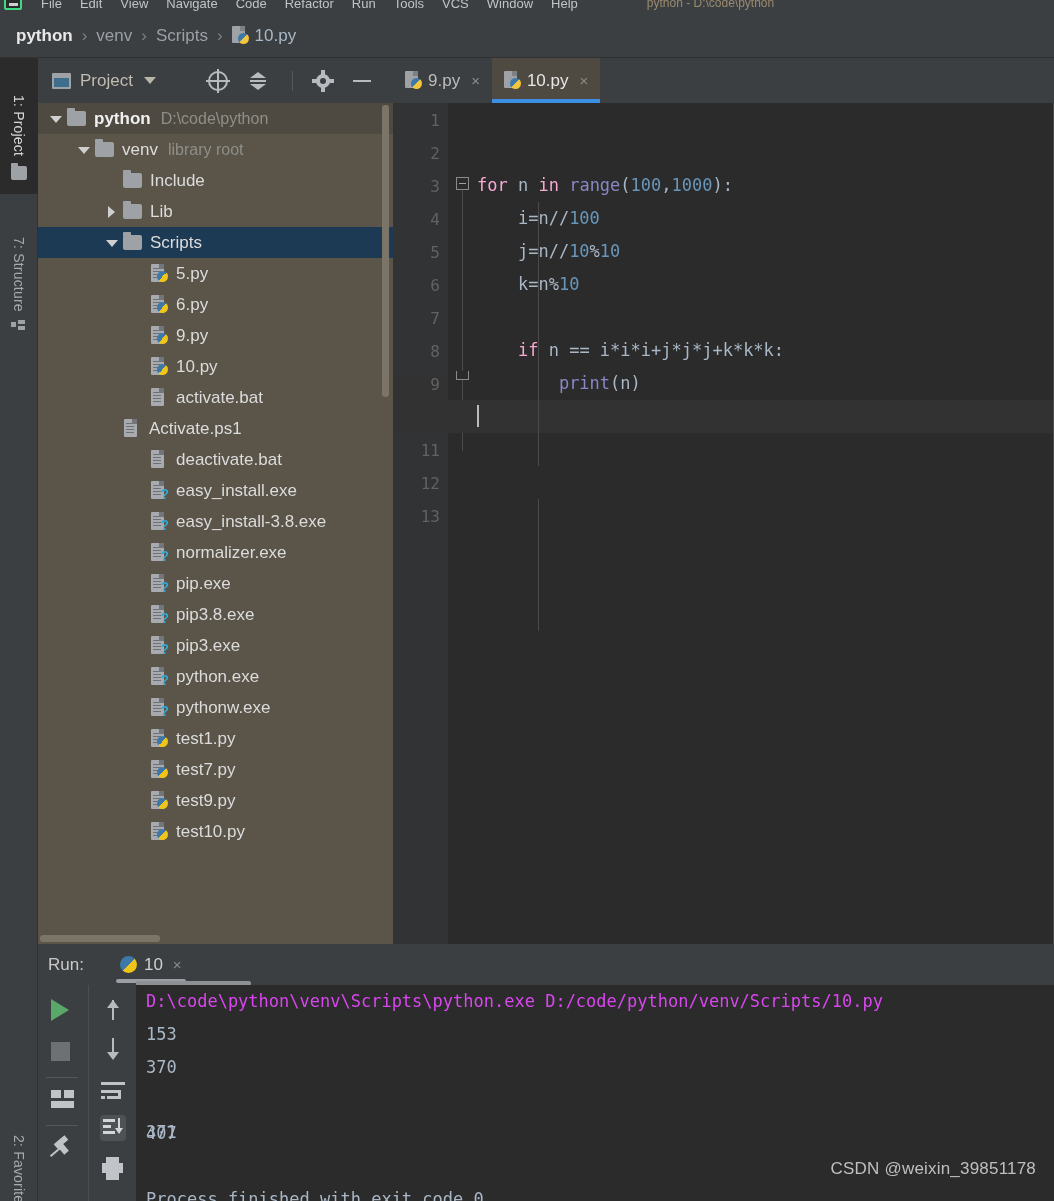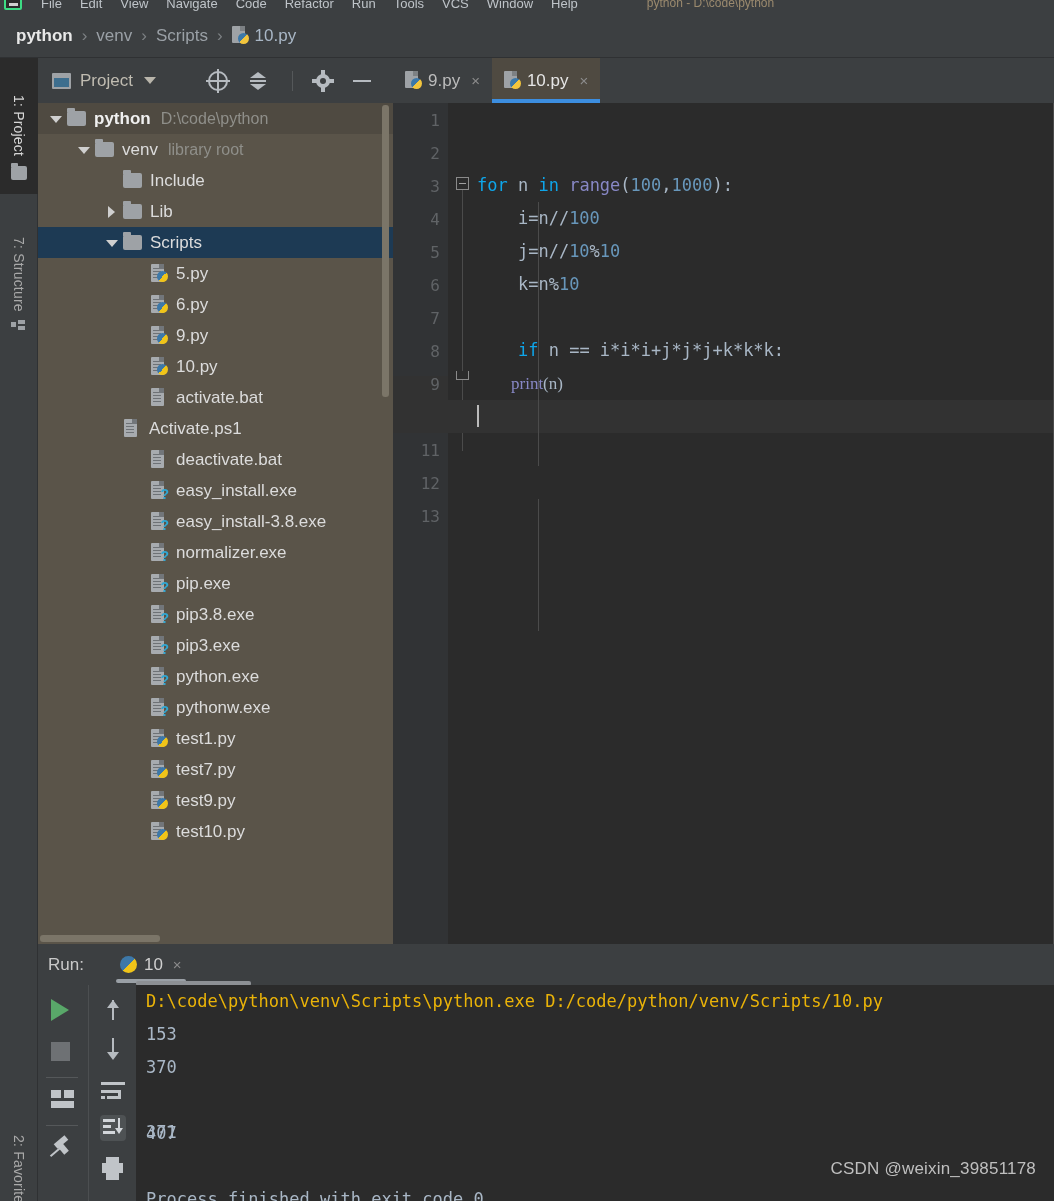--- a/index.html
+++ b/index.html
@@ -199,21 +199,21 @@
   .foldbox::after { content:''; position:absolute; left:2px; top:5px; width:7px; height:1px; background:#a0a0a0; }
   .foldend { position:absolute; left:8px; width:13px; height:9px; border:1px solid #8a8a8a; border-top:none; background:#2b2b2b; }
 
   .codearea {
     position:absolute; top:45px; left:84px; width:577px; height:841px; background:#2b2b2b;
     font-family:"DejaVu Sans Mono", monospace; font-size:17px;
   }
   .codeline { position:absolute; left:0; white-space: pre; height:33px; line-height:33px; }
   .cur-line-bg { position:absolute; left:-84px; width:661px; height:33px; background:#323232; }
   .indent-guide { position:absolute; width:1px; background:#4b4b4b; }
-  .kw  { color:#0ea5e9; }
+  .kw  { color:#f9a8d4; }
   .fn  { color:#8888c6; }
   .num { color:#6897bb; }
   .pl  { color:#a9b7c6; }
   .caret { position:absolute; width:2px; height:22px; background:#bbbbbb; }
   .editor-right-border { position:absolute; top:45px; left:0; width:1px; height:841px; background:#4b4b4b; }
 
   
   .runpanel {
     position: absolute; top: 944px; left: 38px; width: 1016px; height: 257px; background: #3c3f41;
   }
@@ -245,21 +245,21 @@
   .ic-scroll { background:#4e5254; border-radius:4px; }
   .ic-scroll i { position:absolute; background:#d2d6da; display:block; }
   .ic-print i { position:absolute; background:#c0c4c8; display:block; }
   .rt-sep { position:absolute; left:8px; width:32px; height:1px; background:#55585a; }
 
   .console {
     position:absolute; top:41px; left:98px; width:918px; height:216px; background:#2b2b2b;
     font-family:"DejaVu Sans Mono", monospace; font-size:17px; overflow:hidden;
   }
   .cline { position:absolute; left:10px; white-space:pre; color:#bbbbbb; }
-  .cline.path { color:#eab308; }
+  .cline.path { color:#d946ef; }
   .cline.outnum { color:#a9b7c6; }
   .run-topscroll { position:absolute; top:37px; left:98px; width:115px; height:5px; background:#8d9094; border-radius:2px; }
 
   
   .watermark {
     position:absolute; right: 18px; bottom: 22px; color:#bfbfbf; font-size:17px;
     font-family:"Liberation Sans", sans-serif; letter-spacing:.2px;
   }
 </style>
 </head>
@@ -596,21 +596,21 @@
       <div class="indent-guide" style="left:61px; top:396px; height:132px;"></div>
       <div id="code-lines">
           <div class="codeline" style="top: 0px;"></div>
           <div class="codeline" style="top: 33px;"></div>
           <div class="codeline" style="top: 66px;"><span class="kw">for </span><span class="pl">n </span><span class="kw">in </span><span class="fn">range</span><span class="pl">(</span><span class="num">100</span><span class="pl">,</span><span class="num">1000</span><span class="pl">):</span></div>
           <div class="codeline" style="top: 99px;"><span class="pl">    i=n//</span><span class="num">100</span></div>
           <div class="codeline" style="top: 132px;"><span class="pl">    j=n//</span><span class="num">10</span><span class="pl">%</span><span class="num">10</span></div>
           <div class="codeline" style="top: 165px;"><span class="pl">    k=n%</span><span class="num">10</span></div>
           <div class="codeline" style="top: 198px;"></div>
           <div class="codeline" style="top: 231px;"><span class="pl">    </span><span class="kw">if</span><span class="pl"> n == i*i*i+j*j*j+k*k*k:</span></div>
-          <div class="codeline" style="top: 264px; font-family: Liberation Serif, serif;"><span class="pl">        </span><span class="fn">print</span><span class="pl">(n)</span></div>
+          <div class="codeline" style="top: 264px;"><span class="pl">        </span><span class="fn">print</span><span class="pl">(n)</span></div>
           <div class="codeline" style="top: 297px;"></div>
           <div class="codeline" style="top: 330px;"></div>
           <div class="codeline" style="top: 363px;"></div>
           <div class="codeline" style="top: 396px;"></div>
         </div>
       <div class="caret" style="left:0px; top:302px;"></div>
     </div>
     <div class="editor-right-border" style="left:660px;"></div>
   </div>
 

